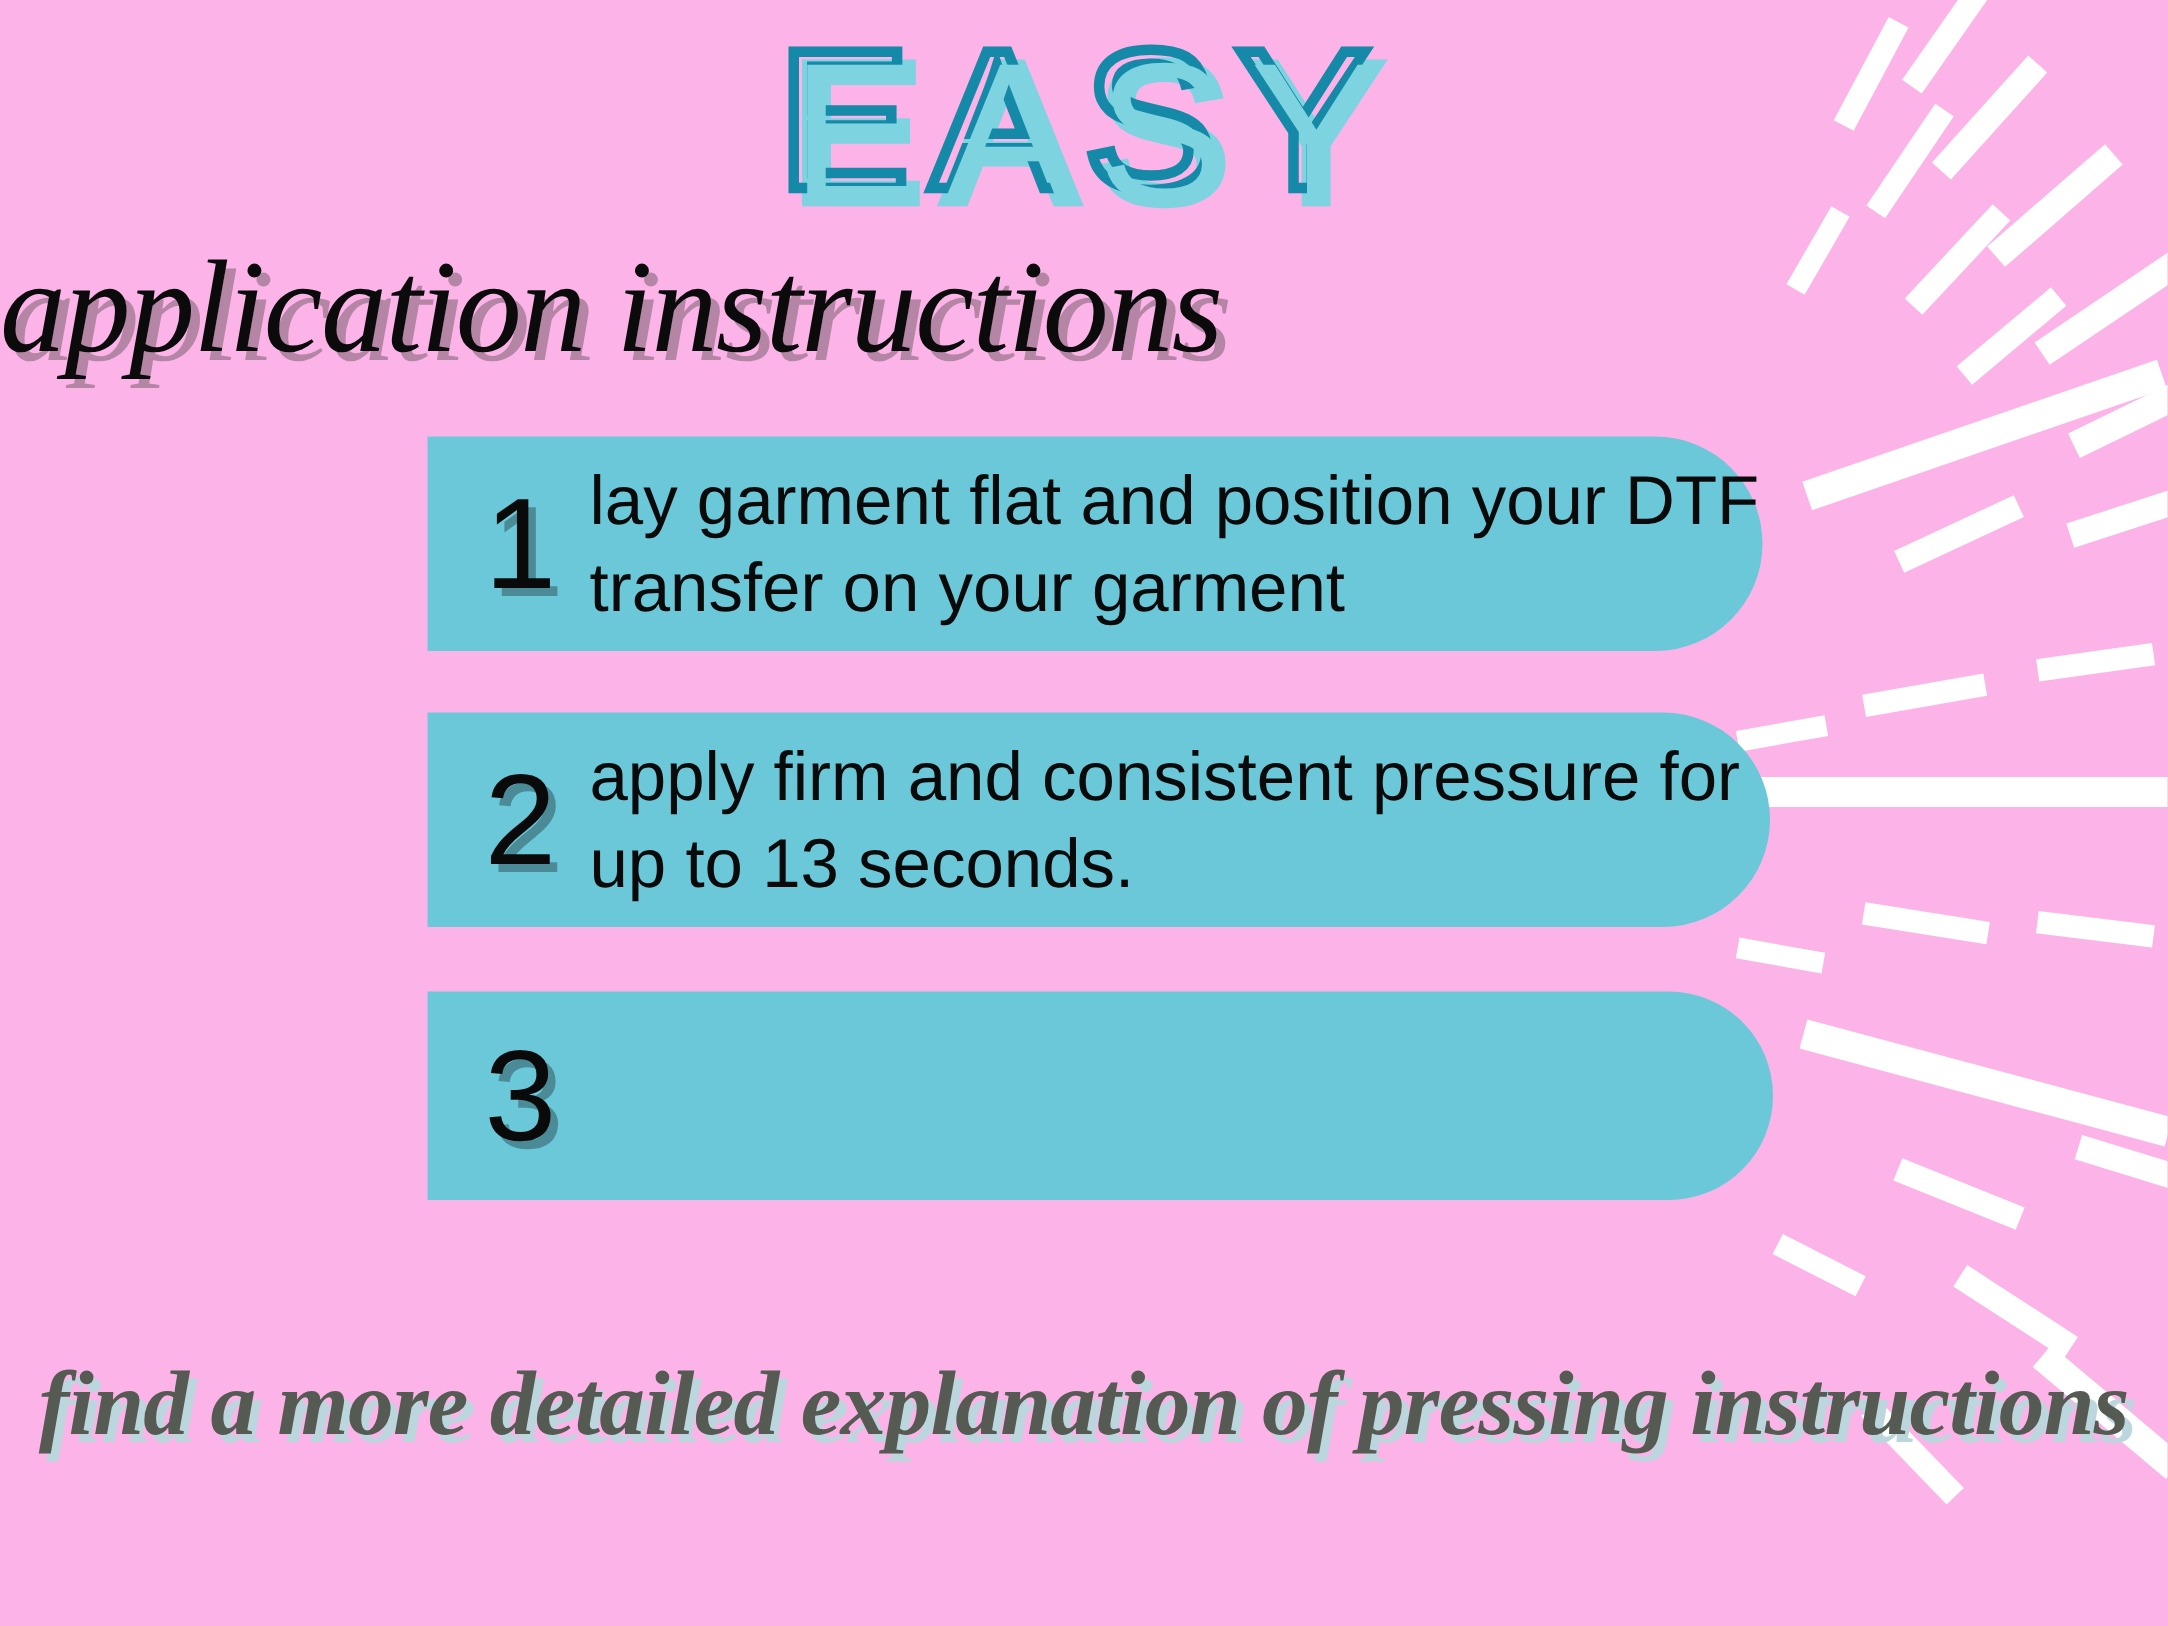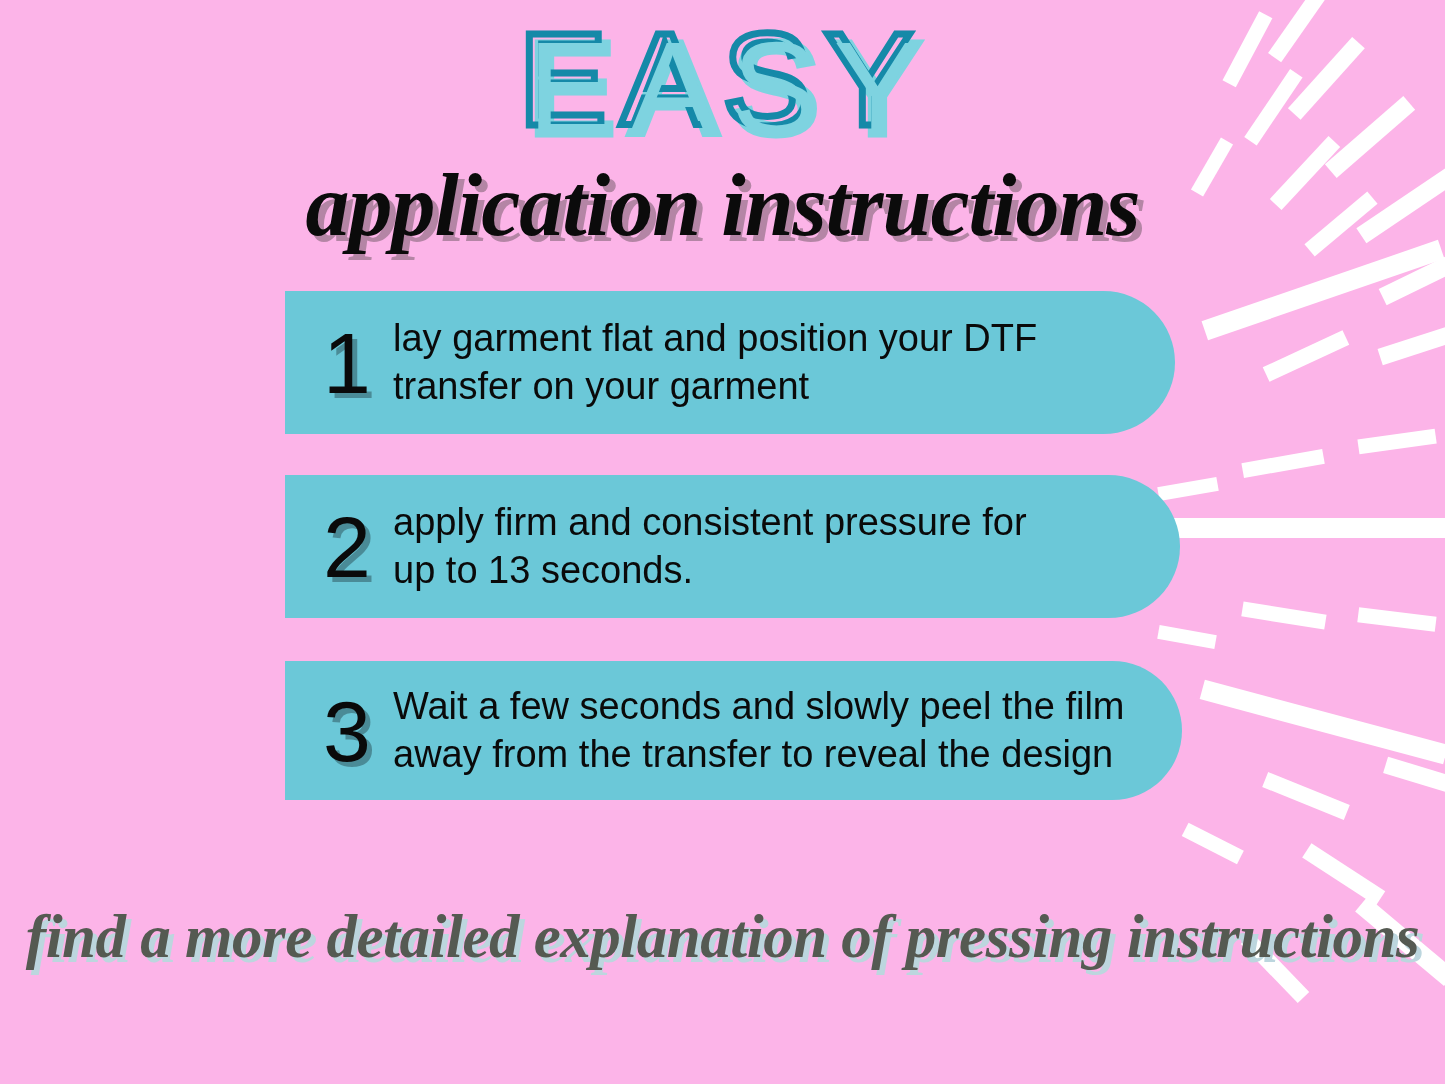--- a/index.html
+++ b/index.html
@@ -66,24 +66,24 @@
     -webkit-text-stroke:7px #7ED3E0;
     transform:translate(9px,9px);
   }
   #easy-front { position:relative; z-index:1; }
 
   
   #subtitle {
     position:absolute;
     left:0; right:0;
     top:160px;
-    text-align:center;
+    text-align:left;
     font-family:"Liberation Serif", serif;
     font-style:italic;
-    font-weight:700;
+    font-weight:400;
     font-size:88px;
     line-height:1.05;
     color:#0b0b0b;
     text-shadow:6px 6px 0 rgba(120,95,110,0.55);
     letter-spacing:-1px;
   }
 
   
   .pill {
     position:absolute;
@@ -105,21 +105,21 @@
     line-height:1;
     color:#0a0a0a;
     text-shadow:5px 5px 0 rgba(0,0,0,0.30);
     width:72px;
     text-align:center;
     flex:0 0 auto;
   }
   .step-text {
     font-family:"Liberation Sans", sans-serif;
     font-weight:400;
-    font-size:38px;
+    font-size:46px;
     line-height:1.24;
     color:#0a0a0a;
     margin-left:10px;
     white-space:pre-line;
   }
 
   
   #footer {
     position:absolute;
     left:0; right:0;
@@ -194,21 +194,19 @@
   </div>
 
   <div class="pill" id="pill-2">
     <span class="step-number">2</span>
     <span class="step-text">apply firm and consistent pressure for
 up to 13 seconds.</span>
   </div>
 
   <div class="pill" id="pill-3">
     <span class="step-number">3</span>
-    <span class="step-text">Wait a few seconds and slowly peel the film
-away from the transfer to reveal the design</span>
   </div>
 
   <div id="footer">
     <span class="line">find a more detailed explanation of pressing instructions</span>
   </div>
 
 </div>
 
 </body></html>

